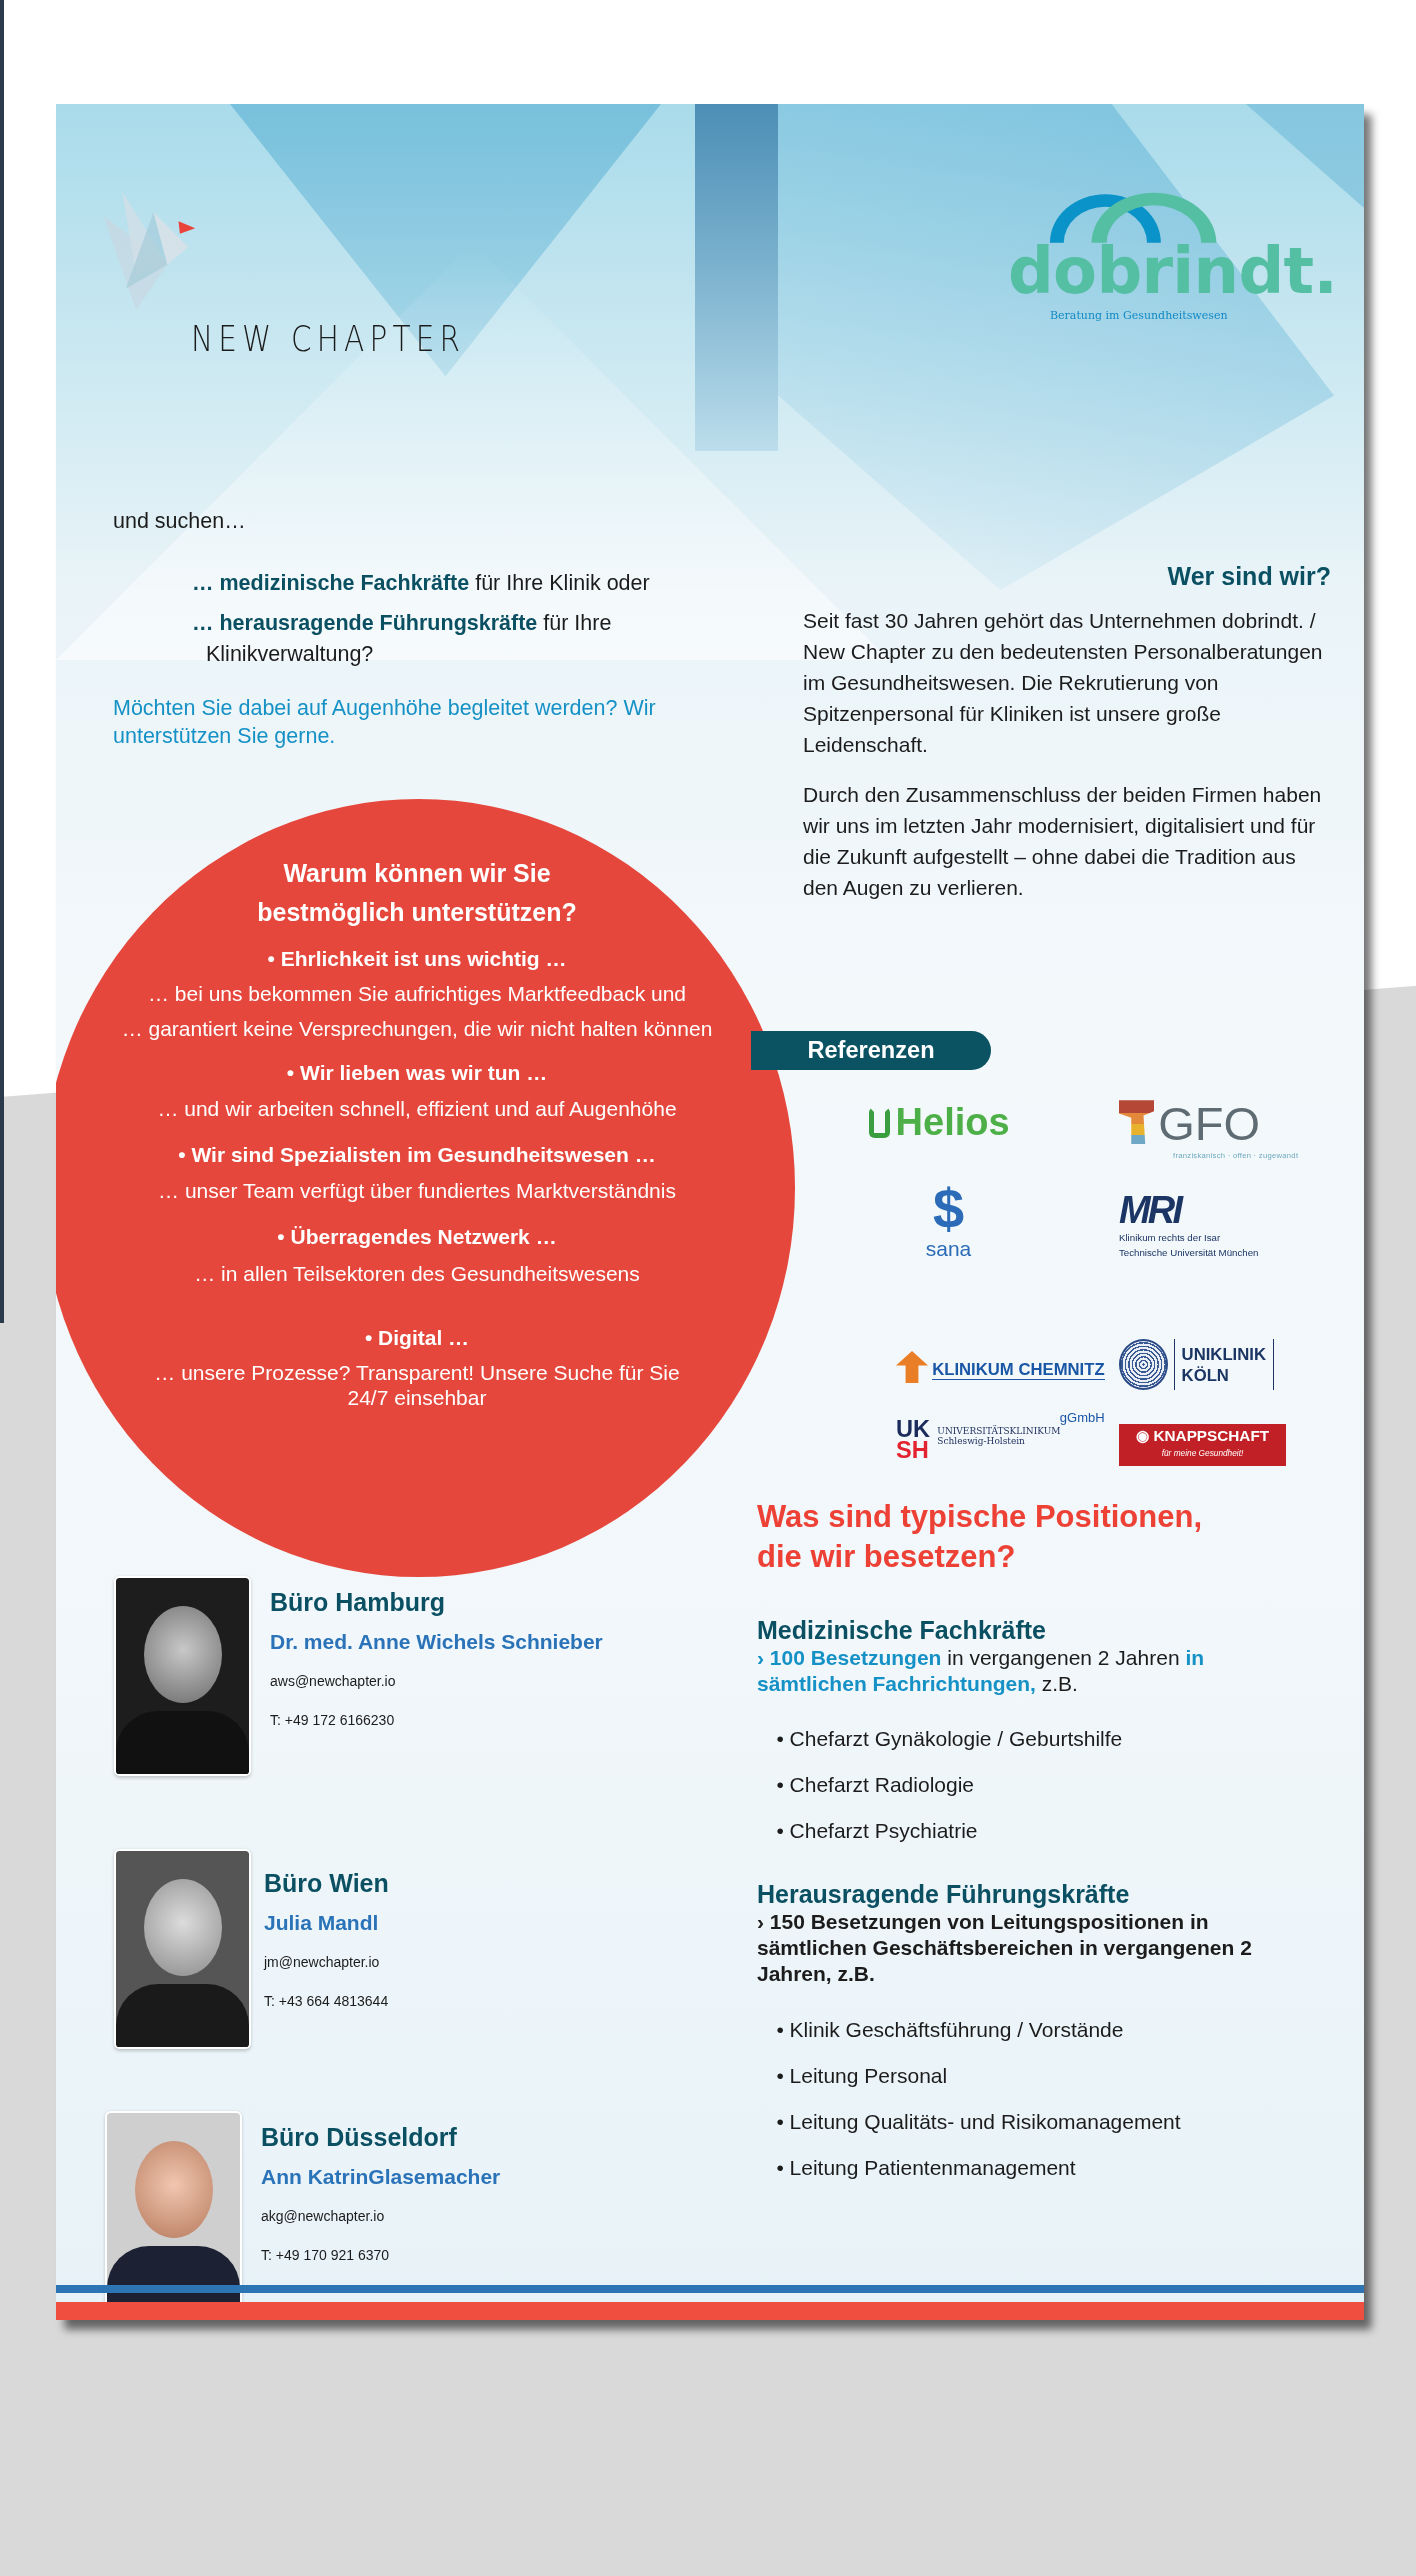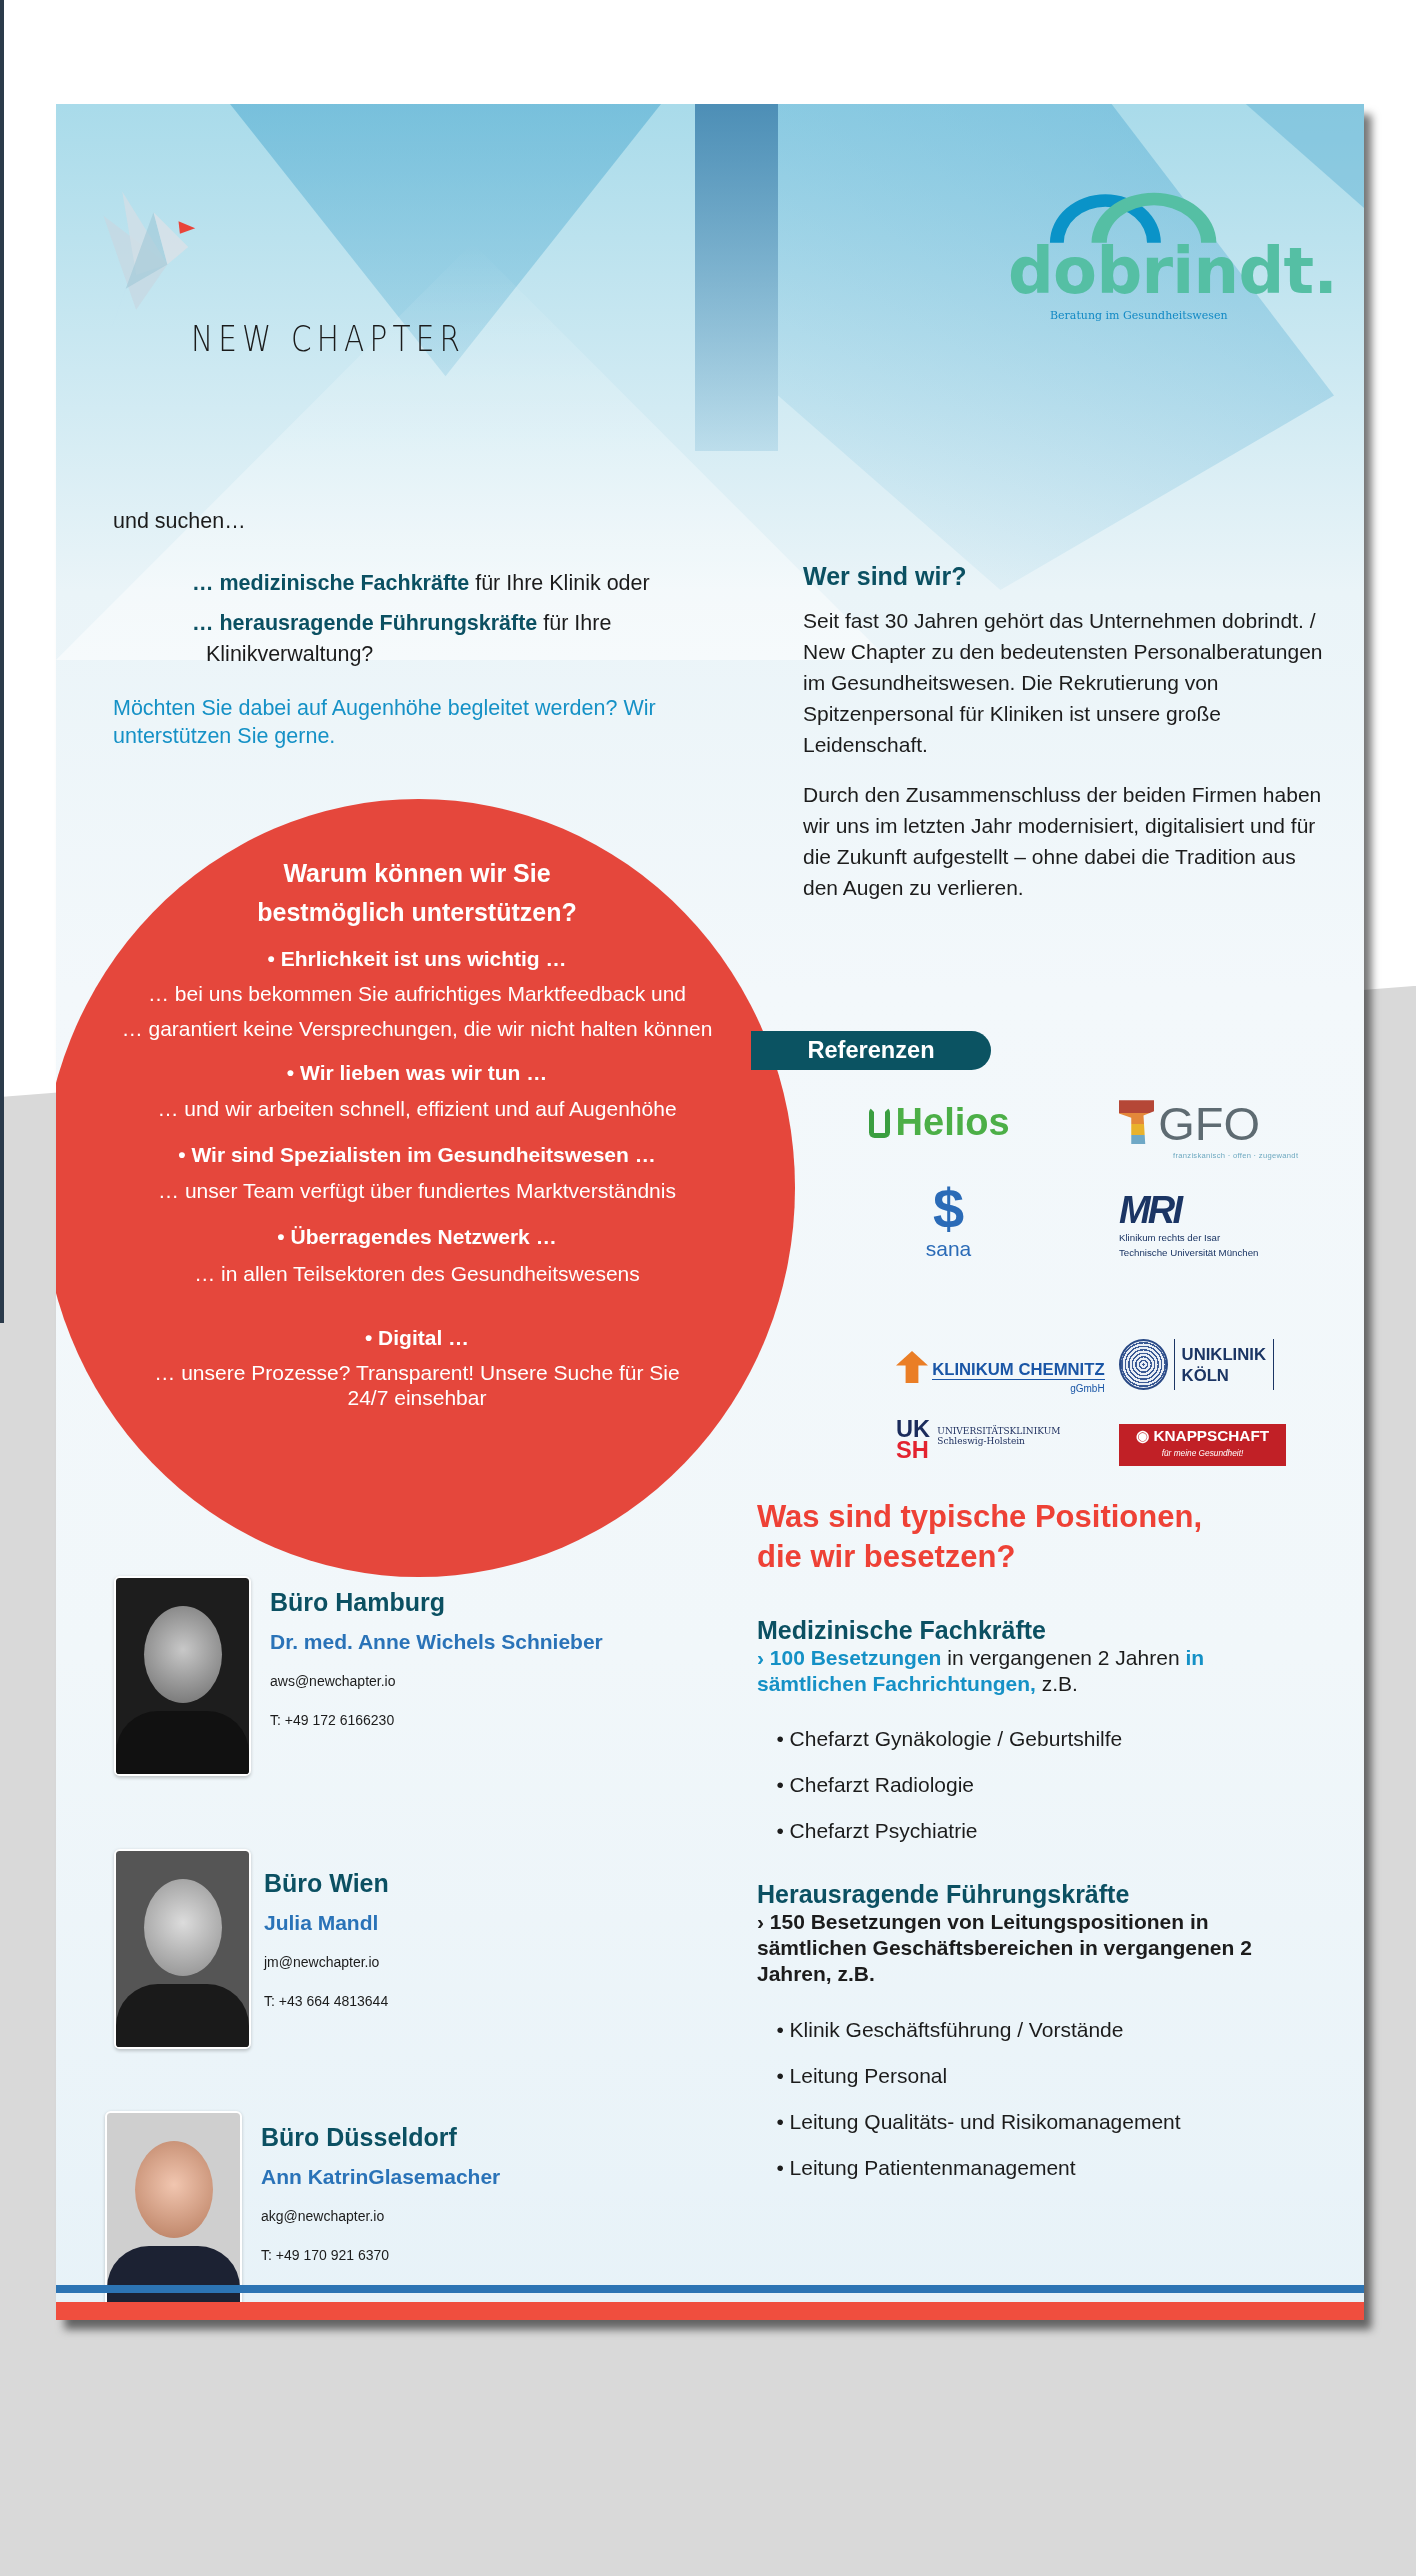--- a/index.html
+++ b/index.html
@@ -29,38 +29,38 @@
   .blue{color:#1591c6;}
   .cta{position:absolute;left:57px;top:590px;width:570px;font-size:21.5px;line-height:28px;color:#1591c6;}
 
   .circle{position:absolute;left:-14px;top:695px;width:753px;height:778px;border-radius:50%;background:#e5473c;}
   .circle-content{position:absolute;left:0;top:754px;width:722px;text-align:center;color:#fff;}
   .c-title{font-weight:bold;font-size:25px;line-height:39px;margin-bottom:9.7px;}
   .c-head{font-weight:bold;font-size:21px;line-height:28px;margin-top:12.5px;}
   .c-text{font-size:21px;line-height:28px;margin-top:12.5px;}
 
   .right-col{position:absolute;left:747px;top:458px;width:528px;}
-  .h-dark{color:#0b5062;font-weight:bold;font-size:25px;}
+  .h-dark{color:#0b5062;font-weight:bold;font-size:25px;text-align:right;}
   .body-txt{font-size:21px;line-height:31px;color:#1c1c1c;}
   .ref-pill{position:absolute;left:750px;top:927px;width:240px;height:39px;background:#0b5362;border-radius:0 19.4px 19.4px 0;color:#fff;font-weight:bold;font-size:23.6px;line-height:39px;text-align:center;}
 
   .logo{position:absolute;}
   .helios{left:813px;top:997px;font-weight:bold;font-size:38px;color:#4caf47;}
   .helios .mark{display:inline-block;width:21px;height:31px;border:5.6px solid #3a9e40;border-radius:5.6px;box-sizing:border-box;margin-right:5.6px;vertical-align:-2.8px;border-top-color:transparent;}
   .gfo{left:1063px;top:993px;font-size:47px;color:#5e6b72;text-align:center;}
   .gfo .t{display:inline-block;width:35px;height:44px;background:linear-gradient(180deg,#b54737 0 30%,#e4883a 30% 55%,#e9b22c 55% 80%,#6fa8c6 80%);clip-path:polygon(0 0,100% 0,100% 25%,70% 35%,75% 100%,35% 100%,35% 40%,0 30%);vertical-align:-4.2px;margin-right:4.2px;}
   .gfo-sub{left:1125px;top:1052px;font-size:7.6px;color:#6ea9c0;letter-spacing:0.3px;}
   .sana{left:868px;top:1083px;width:49px;text-align:center;color:#2b6bb7;font-size:21px;}
   .sana .s{font-size:56px;font-weight:bold;line-height:56px;display:block;}
   .mri{left:1063px;top:1089px;color:#1b3564;}
   .mri .m{font-size:38px;font-weight:bold;font-style:italic;letter-spacing:-2.8px;line-height:39px;}
   .mri .sub{font-size:9.7px;line-height:15.3px;}
   .chem{left:840px;top:1247px;color:#1a56a6;font-weight:bold;font-size:16.7px;}
   .chem .cross{display:inline-block;width:32px;height:32px;background:#ea7e26;clip-path:polygon(50% 0,100% 45%,70% 45%,70% 100%,30% 100%,30% 45%,0 45%);vertical-align:-8.3px;margin-right:4.2px;}
-  .chem .g{display:block;text-align:right;font-size:10px;font-weight:normal;}
+  .chem .g{display:block;text-align:right;font-size:13px;font-weight:normal;margin-top:27px;}
   .koeln{left:1063px;top:1240px;color:#1b3564;font-weight:bold;font-size:16.7px;line-height:21px;}
   .koeln .seal{display:inline-block;width:49px;height:51px;border-radius:50%;border:2.1px solid #2a4a86;box-sizing:border-box;background:repeating-radial-gradient(circle,#3a5a95 0 1.4px,#e9eef5 1.4px 3.5px);vertical-align:middle;margin-right:5.6px;}
   .koeln .txt{display:inline-block;vertical-align:middle;border-left:1.4px solid #1b3564;border-right:1.4px solid #1b3564;padding:4.2px 7px;}
   .uksh{left:840px;top:1318px;}
   .uksh .u{font-weight:bold;font-size:23.6px;line-height:21px;color:#1b2c5c;}
   .uksh .sh{color:#e3232f;}
   .uksh .sub{display:inline-block;font-family:"DejaVu Serif",serif;font-size:9px;color:#1b2c5c;vertical-align:-1.4px;margin-left:4.2px;}
   .knapp{left:1063px;top:1323px;width:167px;height:42px;background:#c12026;color:#fff;text-align:center;}
   .knapp .k{font-weight:bold;font-size:15.3px;line-height:23.6px;}
   .knapp .f{font-style:italic;font-size:8.3px;}

